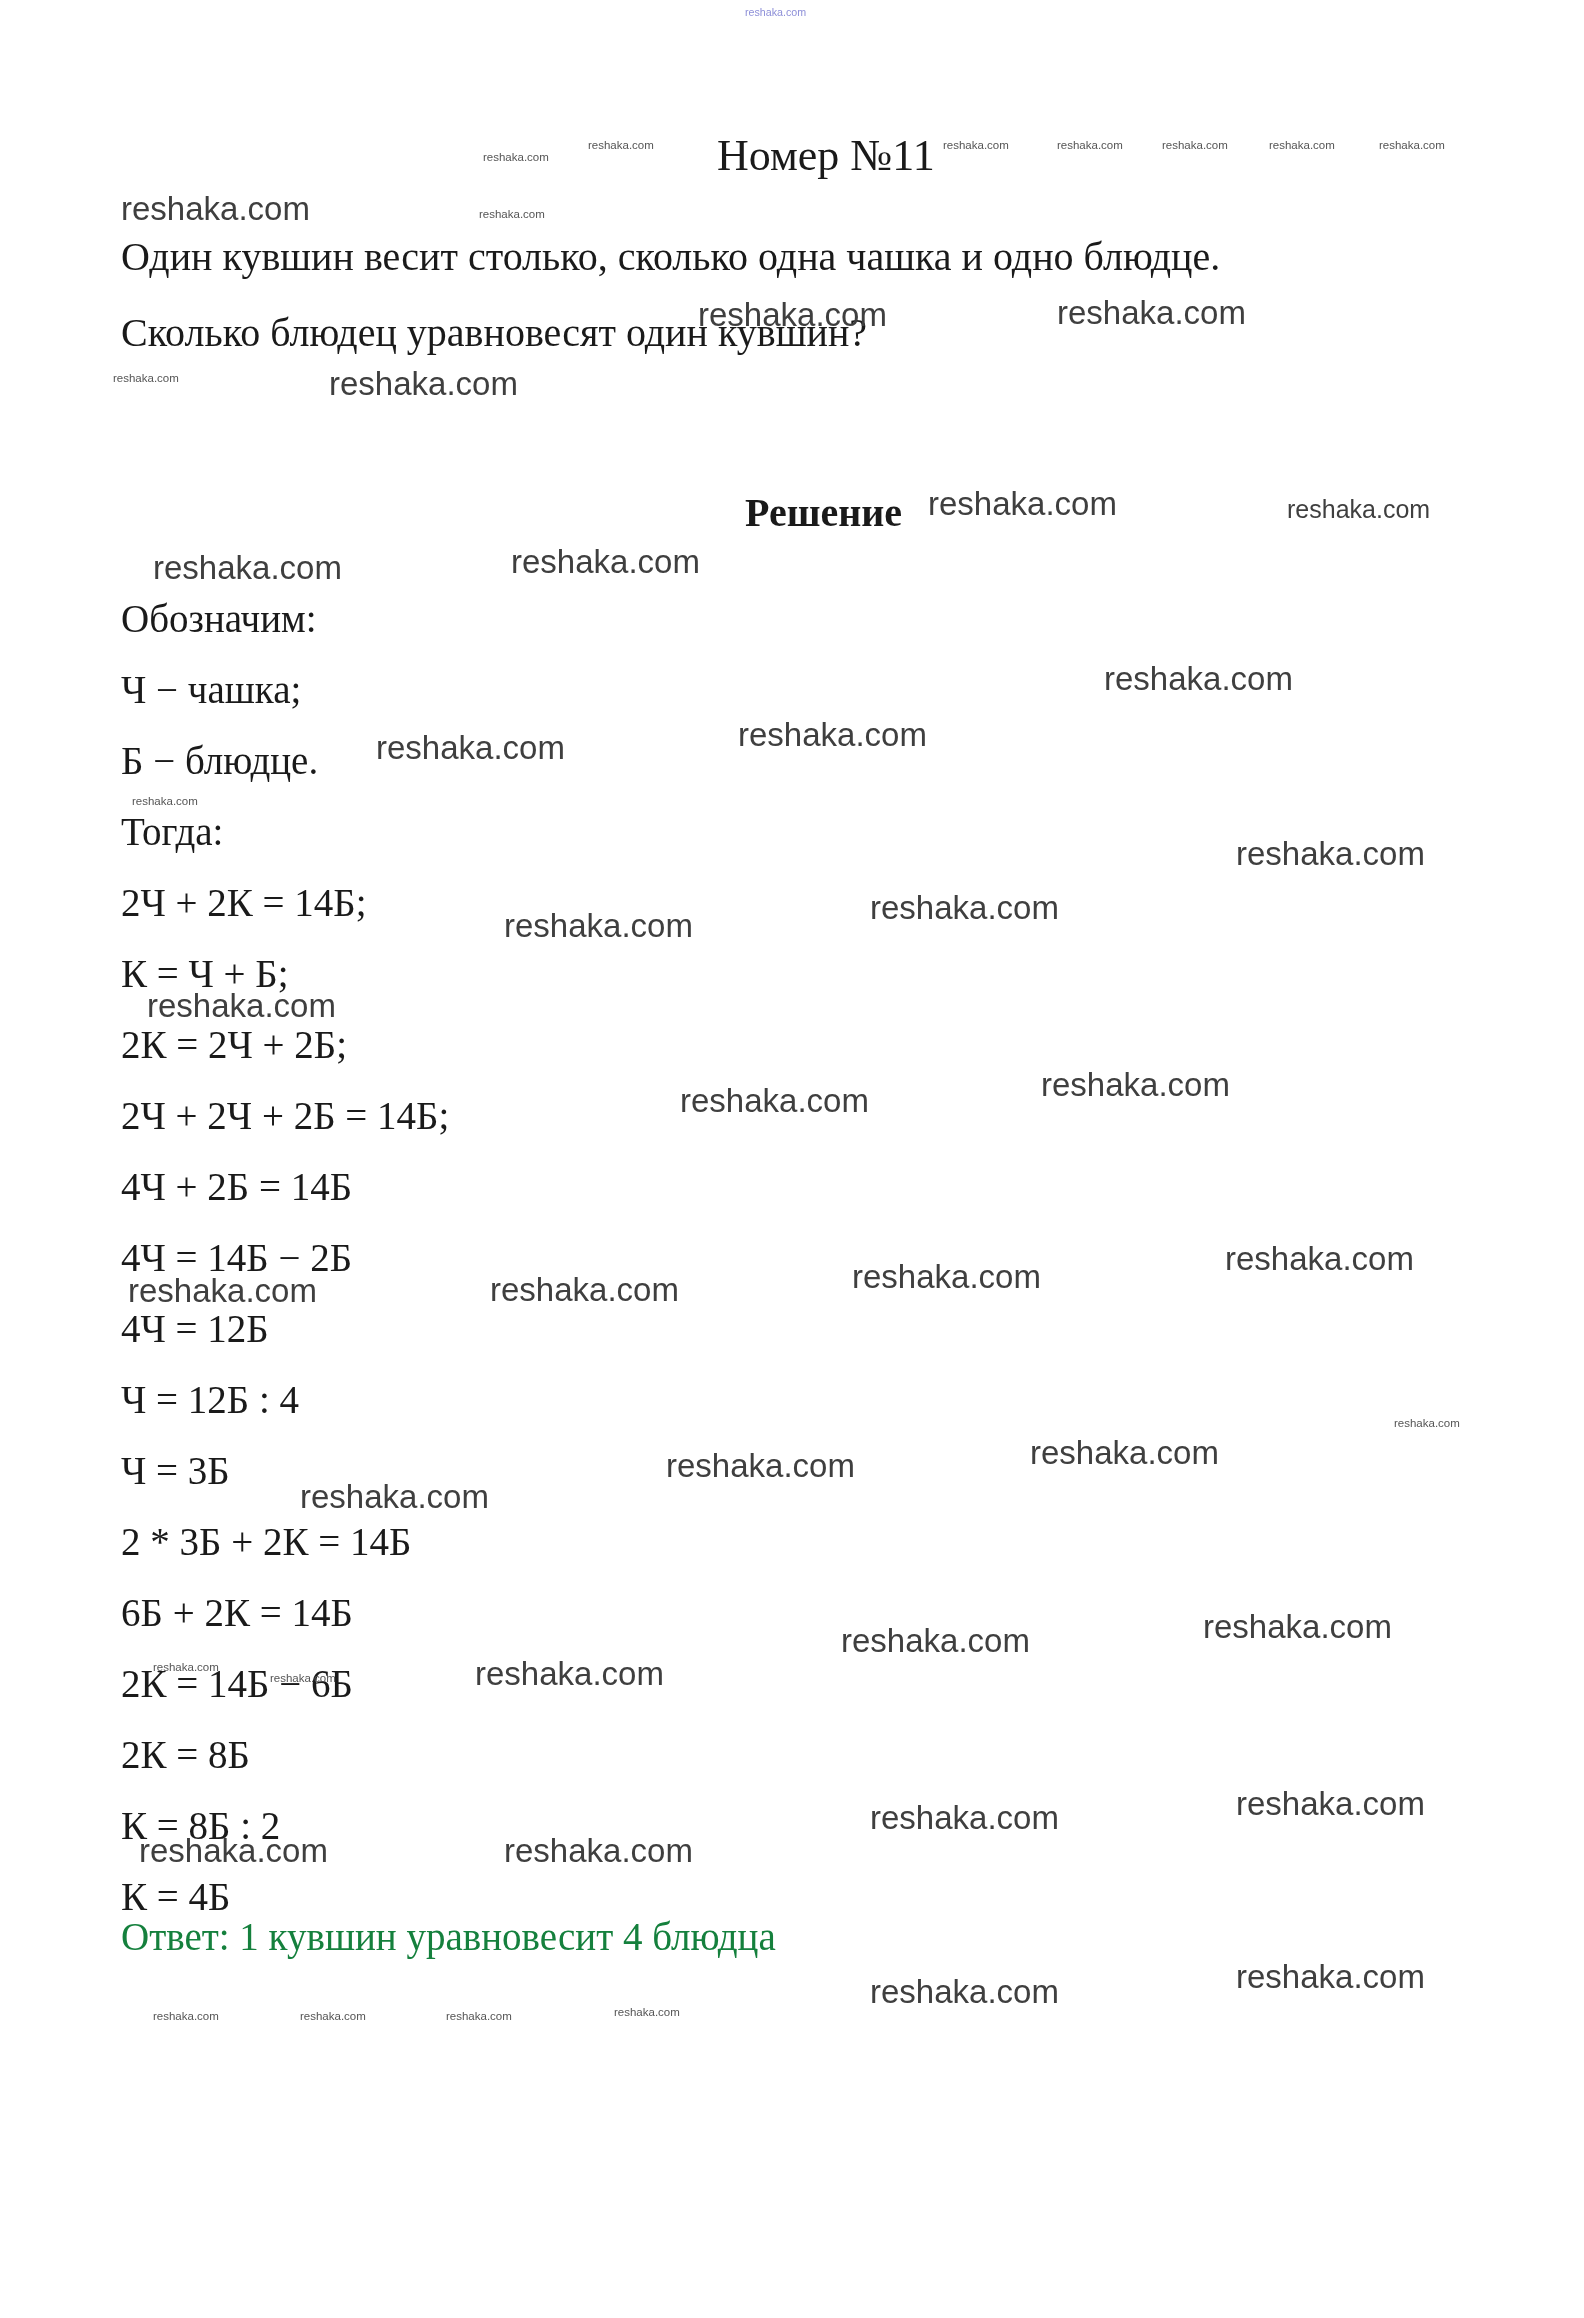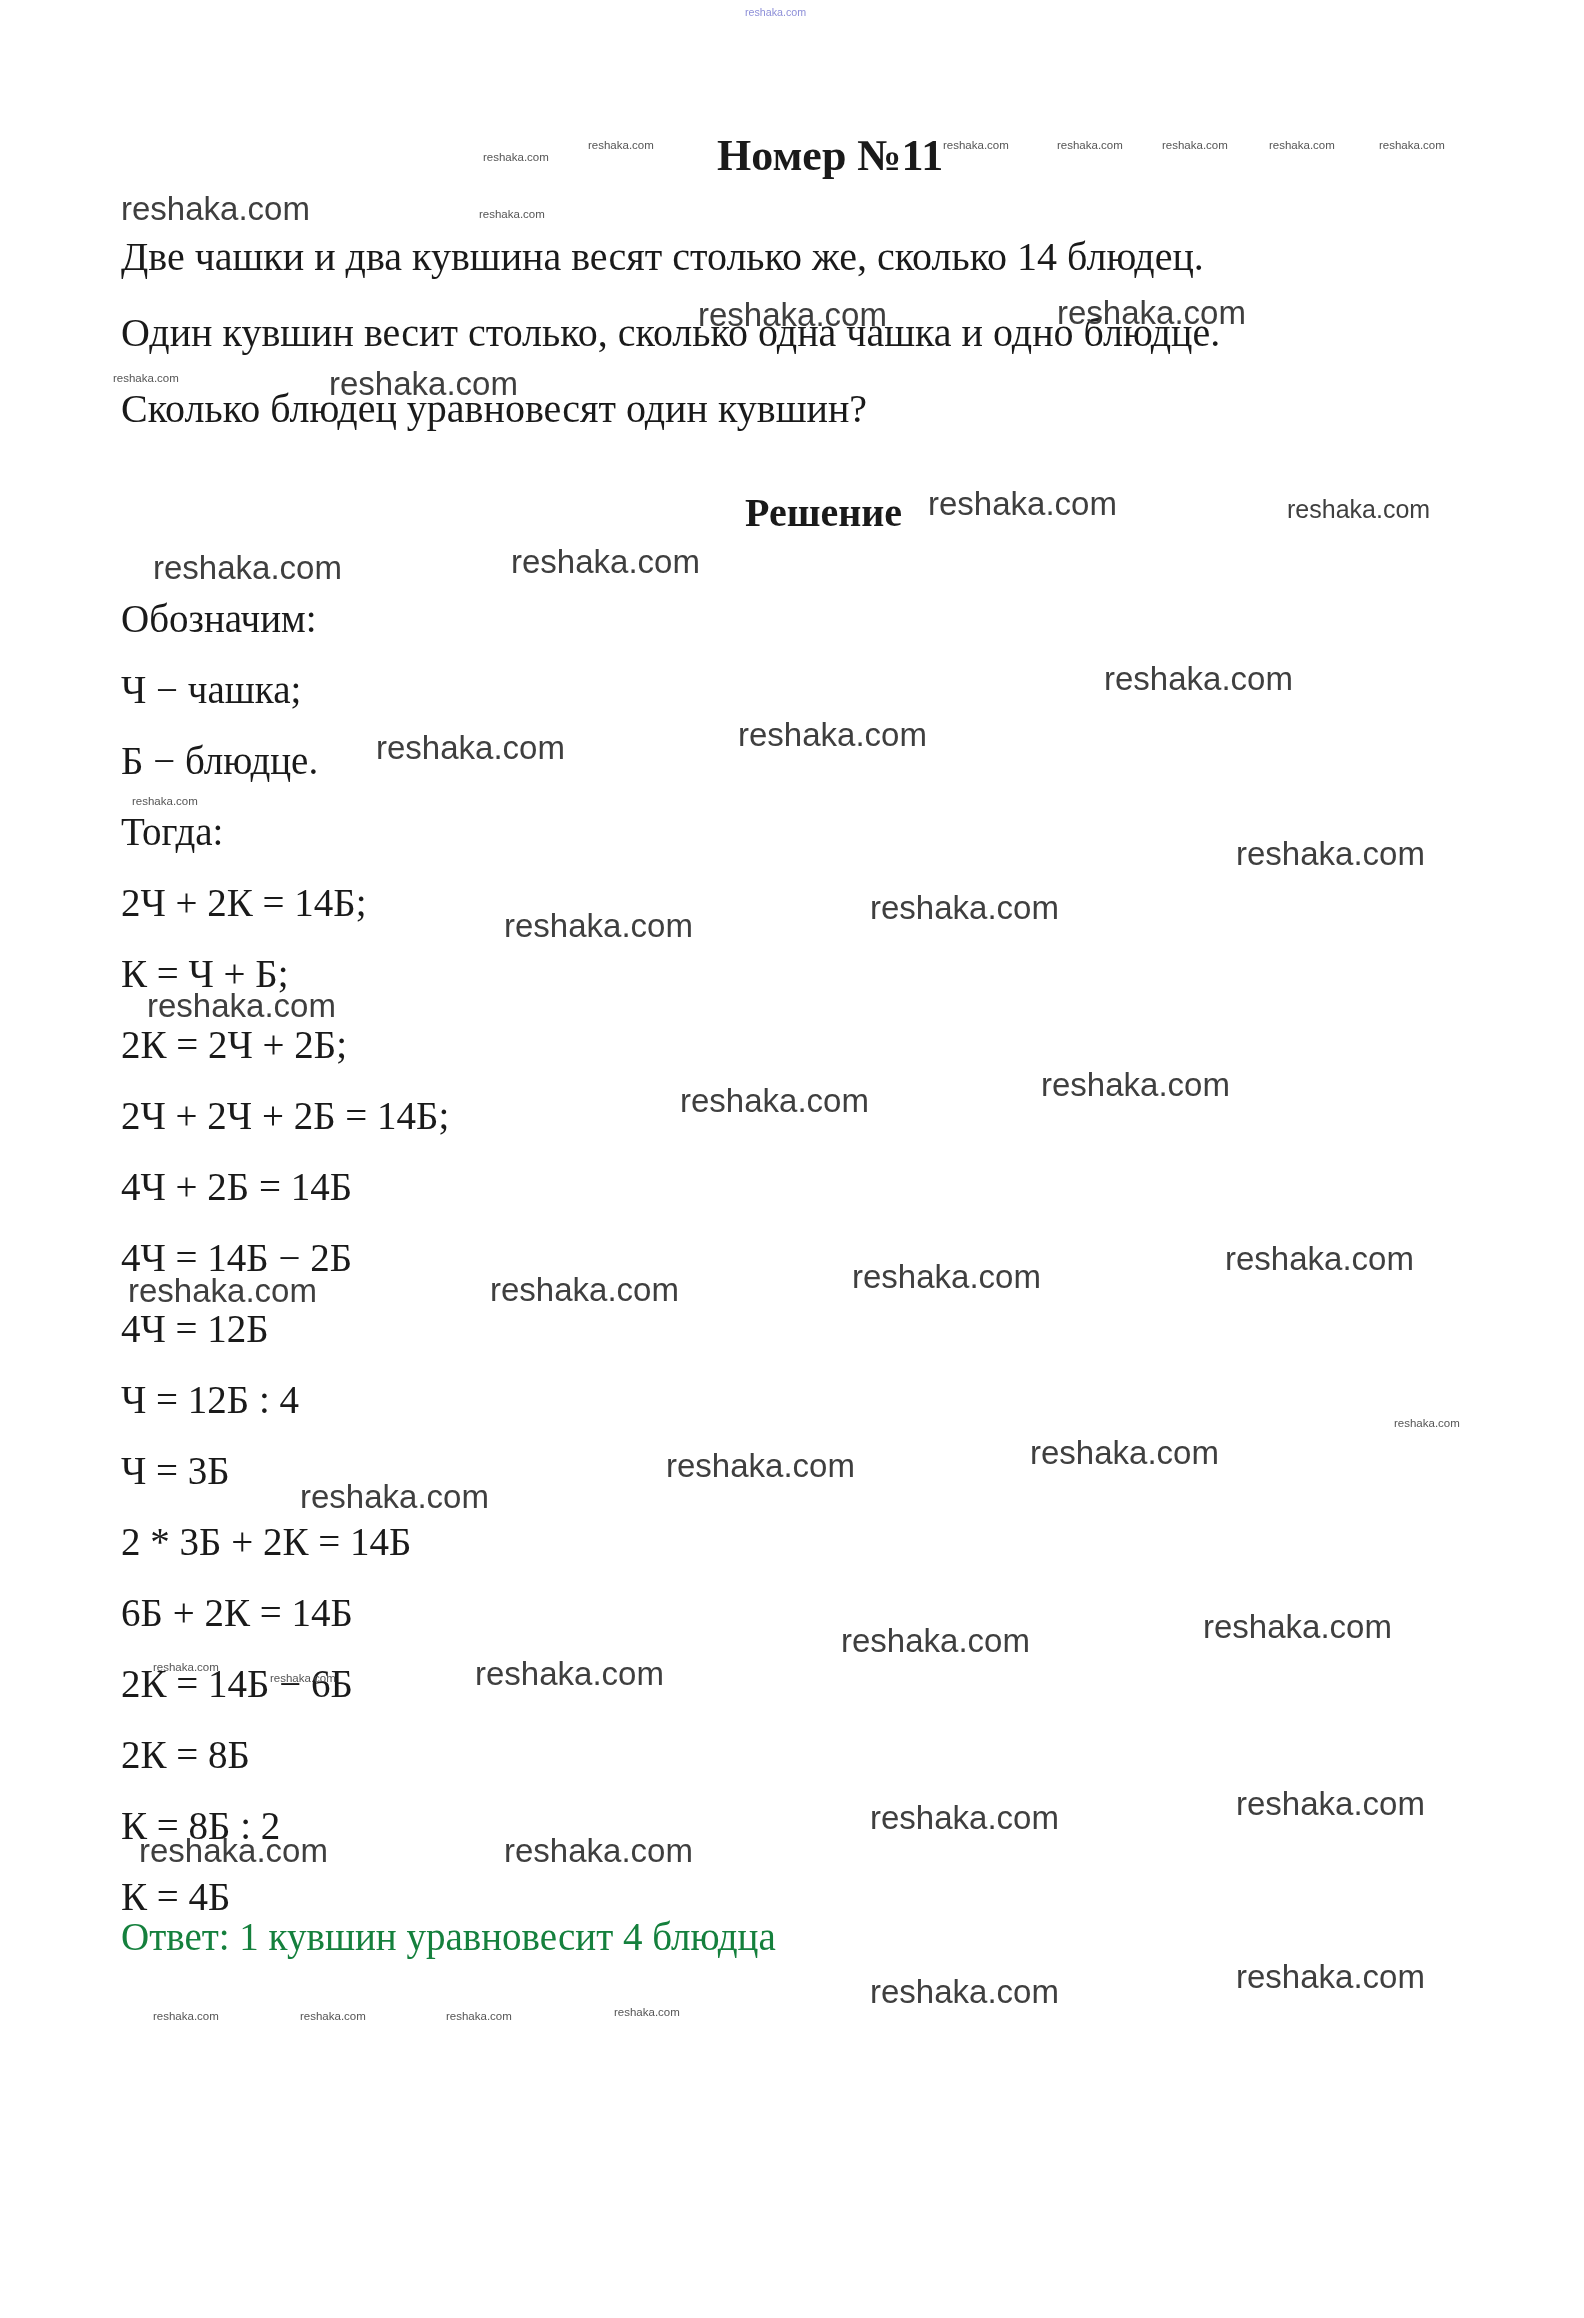--- a/index.html
+++ b/index.html
@@ -13,21 +13,21 @@
     height: 2319px;
     background: #ffffff;
     overflow: hidden;
   }
 
   .title {
     position: absolute;
     left: 717px;
     top: 130px;
     font-size: 44px;
-    font-weight: bold;
+    font-weight: normal;
     color: #1a1a1a;
     white-space: nowrap;
   }
 
   .problem {
     position: absolute;
     left: 121px;
     top: 219px;
   }
   .problem .text-line {
@@ -142,21 +142,20 @@
       <span class="wm wm-lg" style="left: 1236px; top: 1959px;">reshaka.com</span>
       <span class="wm wm-sm" style="left: 153px; top: 2010px;">reshaka.com</span>
       <span class="wm wm-sm" style="left: 300px; top: 2010px;">reshaka.com</span>
       <span class="wm wm-sm" style="left: 446px; top: 2010px;">reshaka.com</span>
       <span class="wm wm-sm" style="left: 614px; top: 2006px;">reshaka.com</span>
     </div>
 
   <h1 class="title">Номер №11</h1>
 
   <div class="problem" id="problem">
-      <div class="text-line">Две чашки и два кувшина весят столько же, сколько 14 блюдец.</div>
       <div class="text-line">Один кувшин весит столько, сколько одна чашка и одно блюдце.</div>
       <div class="text-line">Сколько блюдец уравновесят один кувшин?</div>
     </div>
 
   <div class="solution-heading">Решение</div>
 
   <div class="solution" id="solution">
       <div class="text-line">Обозначим:</div>
       <div class="text-line">Ч − чашка;</div>
       <div class="text-line">Б − блюдце.</div>

